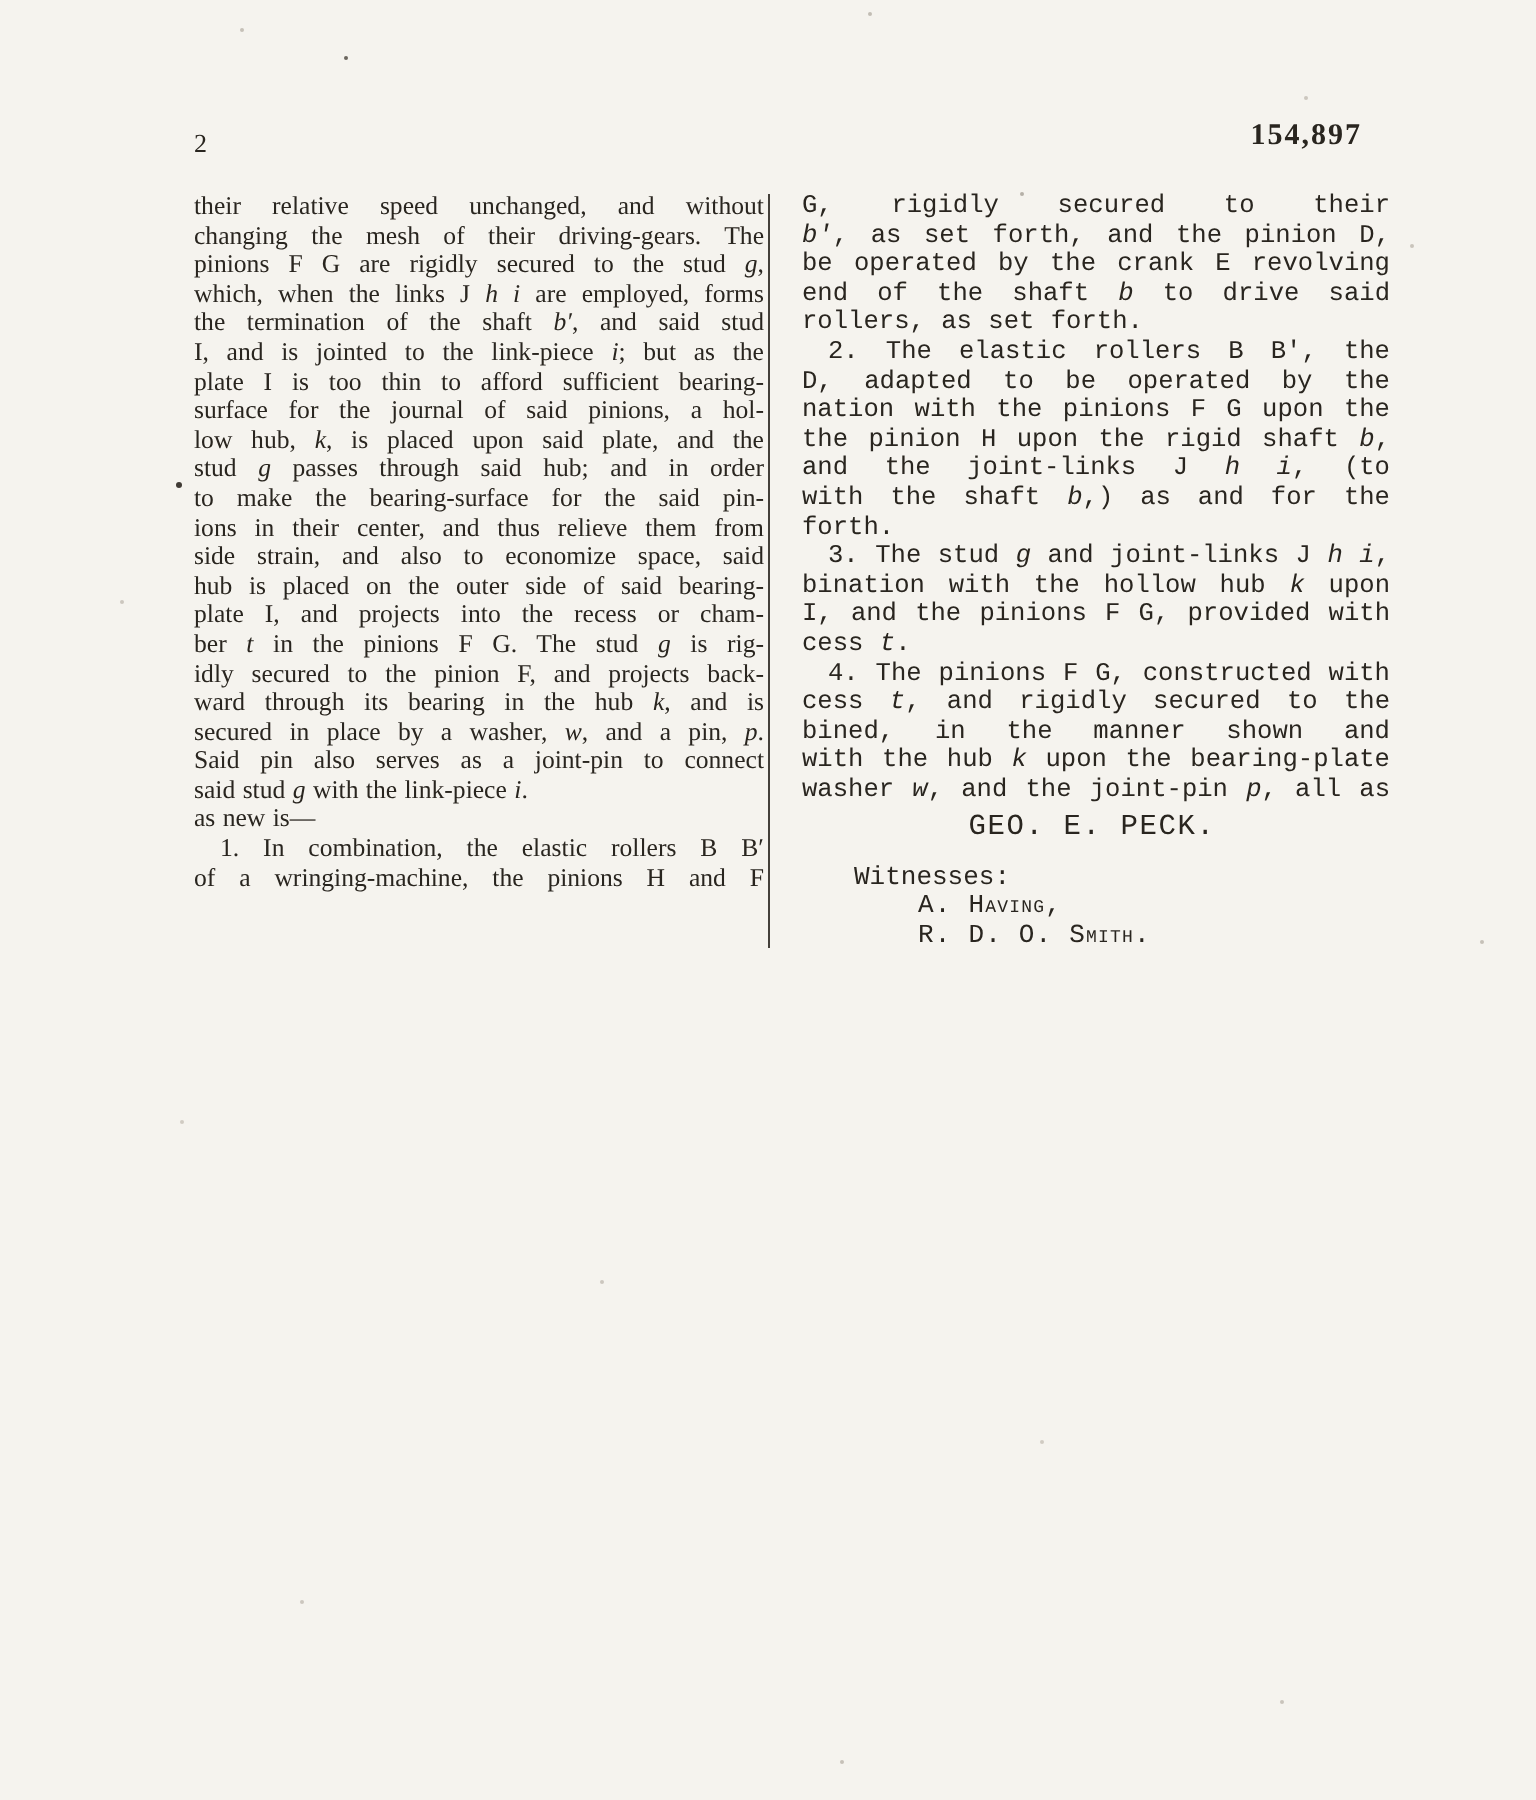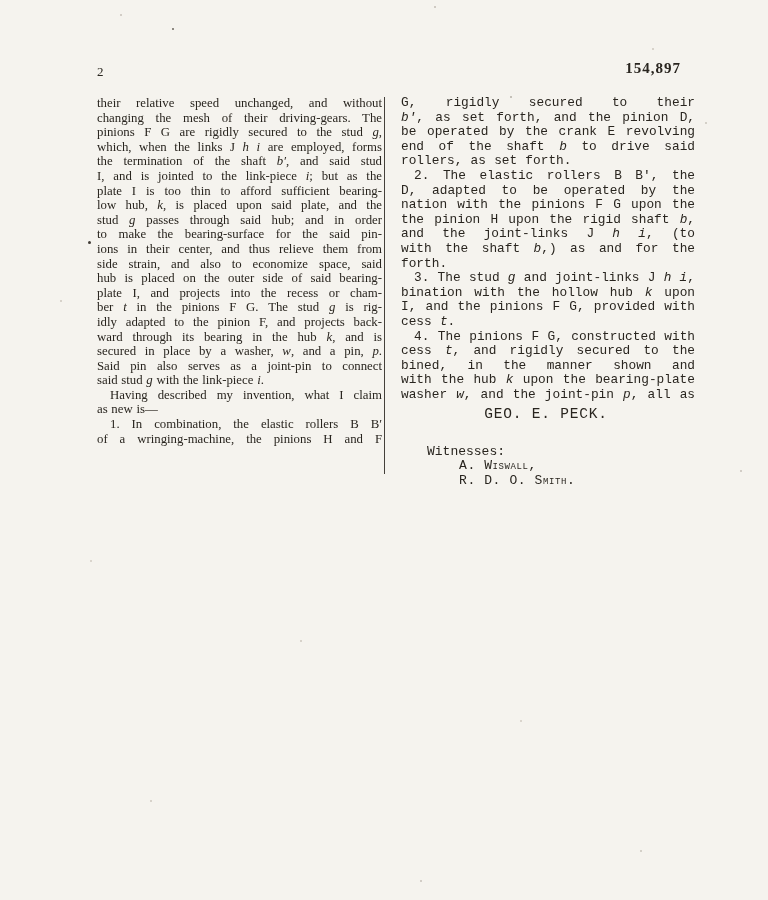--- a/index.html
+++ b/index.html
@@ -59,21 +59,21 @@
     word-spacing:0.5px;
   }
   .line.j{text-align-last:justify;}
   .line.in{text-indent:13px;}
   .signature{
     margin-top:4px;
     text-align:center;
     font-size:14.5px;letter-spacing:0.8px;
     padding-right:4px;
   }
-  .witnesses{margin-top:22px;}
+  .witnesses{margin-top:9px;}
   .witnesses-label{
     margin-left:26px;font-size:13px;line-height:15px;
   }
   .witness-name{
     margin-left:58px;font-size:13px;line-height:14.5px;
     font-variant:small-caps;letter-spacing:0.6px;
   }
 </style>
 </head>
 <body>
@@ -89,34 +89,34 @@
   <div class="divider"></div>
 
   <div class="col col-left" id="col-left-lines">
       <div class="line j">their relative speed unchanged, and without</div>
       <div class="line j">changing the mesh of their driving-gears. The</div>
       <div class="line j">pinions F G are rigidly secured to the stud <i>g</i>,</div>
       <div class="line j">which, when the links J <i>h i</i> are employed, forms</div>
       <div class="line j">the termination of the shaft <i>b′</i>, and said stud</div>
       <div class="line j">I, and is jointed to the link-piece <i>i</i>; but as the</div>
       <div class="line j">plate I is too thin to afford sufficient bearing-</div>
+      <div class="line j">surface for the journal of said pinions, a hol-</div>
       <div class="line j">low hub, <i>k</i>, is placed upon said plate, and the</div>
       <div class="line j">stud <i>g</i> passes through said hub; and in order</div>
       <div class="line j">to make the bearing-surface for the said pin-</div>
       <div class="line j">ions in their center, and thus relieve them from</div>
       <div class="line j">side strain, and also to economize space, said</div>
       <div class="line j">hub is placed on the outer side of said bearing-</div>
       <div class="line j">plate I, and projects into the recess or cham-</div>
       <div class="line j">ber <i>t</i> in the pinions F G. The stud <i>g</i> is rig-</div>
-      <div class="line j">idly adapted to the pinion F, and projects back-</div>
+      <div class="line j">idly secured to the pinion F, and projects back-</div>
       <div class="line j">ward through its bearing in the hub <i>k</i>, and is</div>
       <div class="line j">secured in place by a washer, <i>w</i>, and a pin, <i>p</i>.</div>
       <div class="line j">Said pin also serves as a joint-pin to connect</div>
       <div class="line">said stud <i>g</i> with the link-piece <i>i</i>.</div>
-      <div class="line j in">Having described my invention, what I claim</div>
       <div class="line">as new is—</div>
       <div class="line j in">1. In combination, the elastic rollers B B′</div>
       <div class="line j">of a wringing-machine, the pinions H and F</div>
     </div>
 
   <div class="col col-right">
     <div id="col-right-lines">
         <div class="line j">G, rigidly secured to their respective shafts <i>b</i></div>
         <div class="line j"><i>b′</i>, as set forth, and the pinion D, adapted to</div>
         <div class="line j">be operated by the crank E revolving on the</div>
@@ -137,17 +137,17 @@
         <div class="line j">cess <i>t</i>, and rigidly secured to the stud <i>g</i>, com-</div>
         <div class="line j">bined, in the manner shown and described,</div>
         <div class="line j">with the hub <i>k</i> upon the bearing-plate I, the</div>
         <div class="line">washer <i>w</i>, and the joint-pin <i>p</i>, all as set forth.</div>
       </div>
 
     <div class="signature">GEO. E. PECK.</div>
 
     <div class="witnesses">
       <div class="witnesses-label">Witnesses:</div>
-      <div class="witness-name">A. Wiswall,</div>
+      <div class="witness-name">A. Having,</div>
       <div class="witness-name">R. D. O. Smith.</div>
     </div>
   </div>
 </div>
 
 </body></html>

